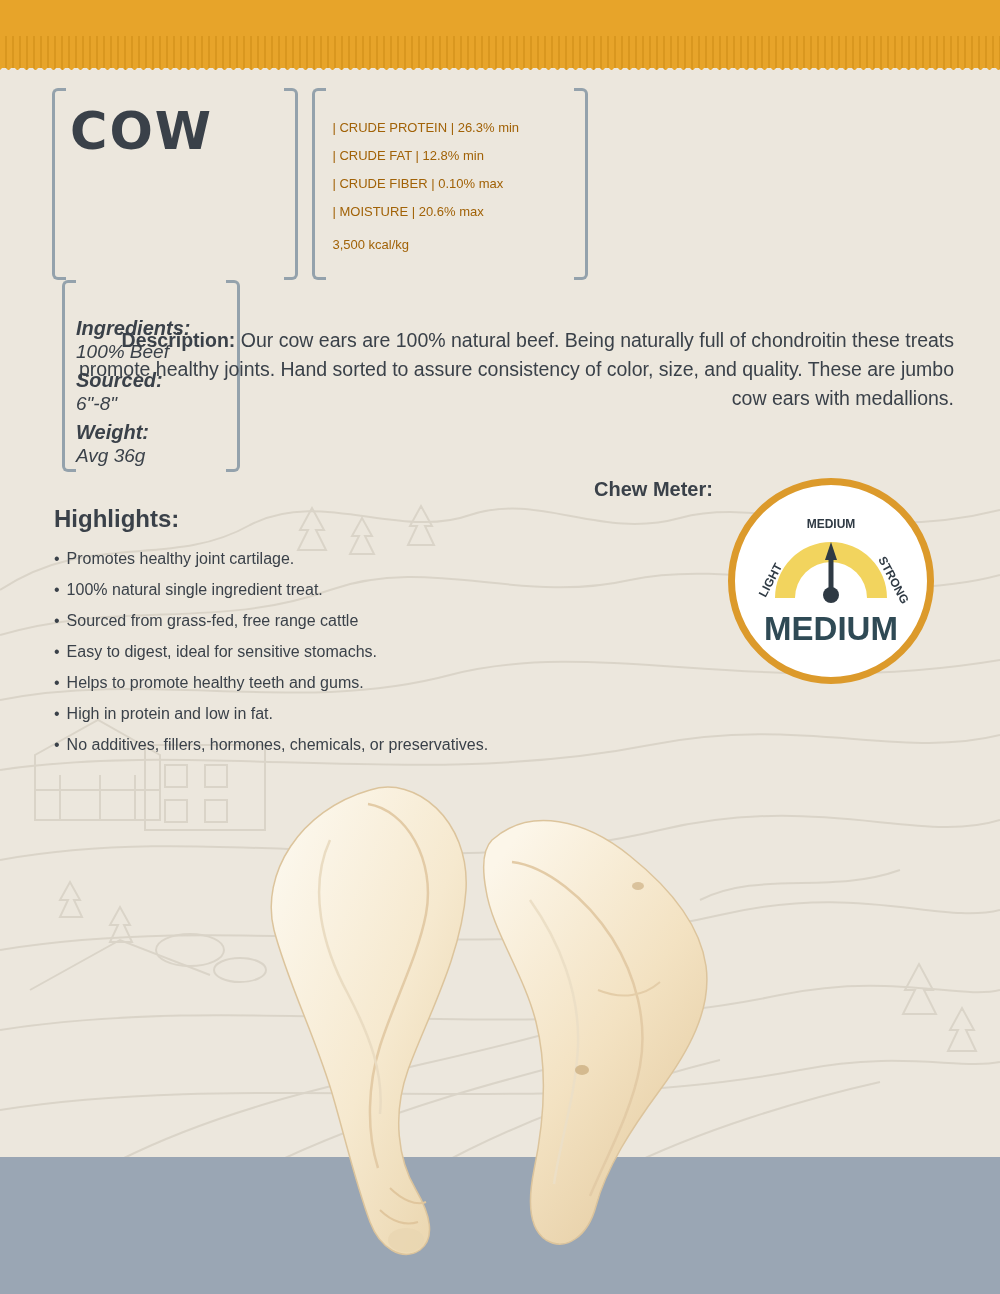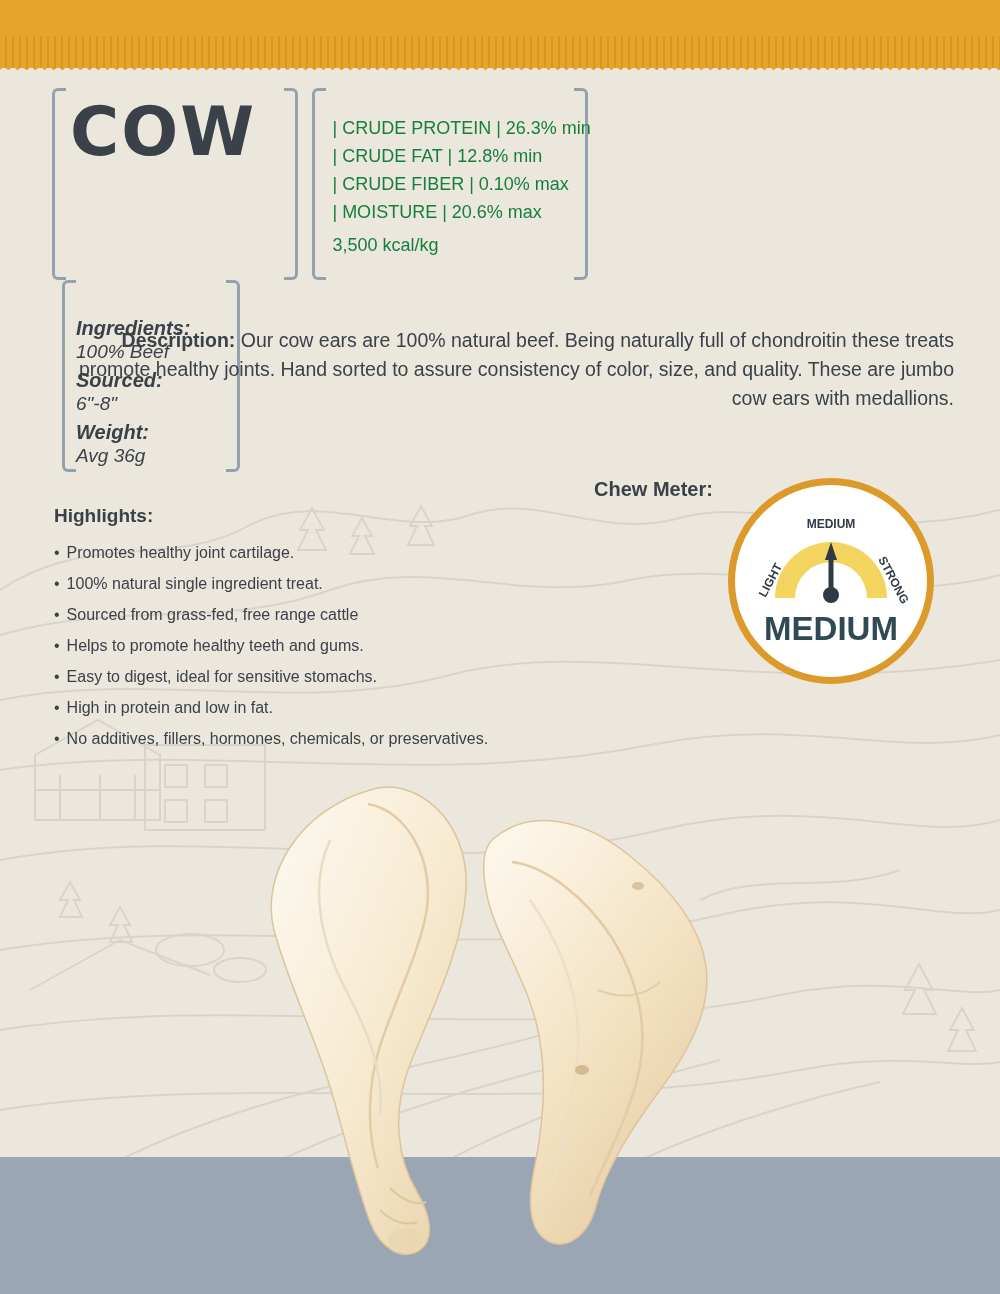--- a/index.html
+++ b/index.html
@@ -78,35 +78,35 @@
   .bracket-box .br.left { left: 0; border-right: none; border-radius: 6px 0 0 6px; }
   .bracket-box .br.right { right: 0; border-left: none; border-radius: 0 6px 6px 0; }
 
   .box-title { width: 246px; }
   .box-title .title-text {
     position: absolute;
     left: 18px; top: 14px;
     width: 210px;
     font-family: "DejaVu Sans", sans-serif;
     font-weight: bold;
-    font-size: 67px;
+    font-size: 51px;
     line-height: 60px;
     letter-spacing: 2px;
     color: #3a4149;
   }
   .box-title .title-text .l2 { display: block; }
 
   .box-analysis { width: 276px; margin-left: 10px; }
   .box-analysis .lines {
     position: absolute;
     left: 20px; top: 26px;
     width: 242px;
-    font-size: 18px;
+    font-size: 13px;
     line-height: 28px;
-    color: #15803d;
+    color: #a16207;
     white-space: nowrap;
   }
   .box-analysis .lines .kcal { margin-top: 5px; display: block; }
 
   .box-specs { width: 178px; margin-left: 10px; }
   .box-specs .inner {
     position: absolute;
     left: 14px; top: 36px;
     width: 150px;
     font-size: 19px;
@@ -136,21 +136,21 @@
 
   .rec { margin-top: 6px; }
 
   .highlights {
     position: absolute;
     left: 54px; top: 505px;
     width: 700px;
   }
   .highlights h3 {
     margin: 0 0 10px 0;
-    font-size: 19px;
+    font-size: 24px;
     font-weight: bold;
   }
   .highlights ul {
     margin: 0; padding: 0; list-style: none;
   }
   .highlights li {
     font-size: 16px;
     line-height: 31px;
   }
   .highlights li:before {
@@ -275,22 +275,22 @@
     <span class="lead">Description:</span><span> Our cow ears are 100% natural beef. Being naturally full of chondroitin these treats promote healthy joints. Hand sorted to assure consistency of color, size, and quality. These are jumbo cow ears with medallions.</span>
   </p>
 </div>
 
 <div class="highlights">
   <h3>Highlights:</h3>
   <ul>
     <li>Promotes healthy joint cartilage.</li>
     <li>100% natural single ingredient treat.</li>
     <li>Sourced from grass-fed, free range cattle</li>
+    <li>Easy to digest, ideal for sensitive stomachs.</li>
     <li>Helps to promote healthy teeth and gums.</li>
-    <li>Easy to digest, ideal for sensitive stomachs.</li>
     <li>High in protein and low in fat.</li>
     <li>No additives, fillers, hormones, chemicals, or preservatives.</li>
   </ul>
 </div>
 
 <div class="chew-label">Chew Meter:</div>
 
 <div class="chew-meter">
   <div class="ring"></div>
   <svg viewBox="0 0 206 206" width="206" height="206" style="position:absolute;inset:0;">

